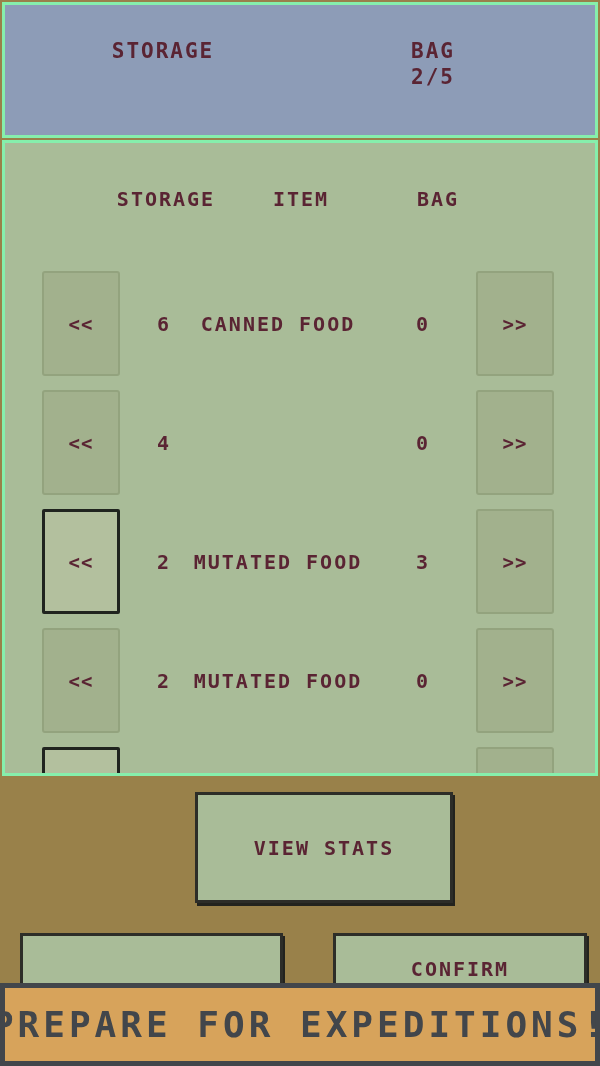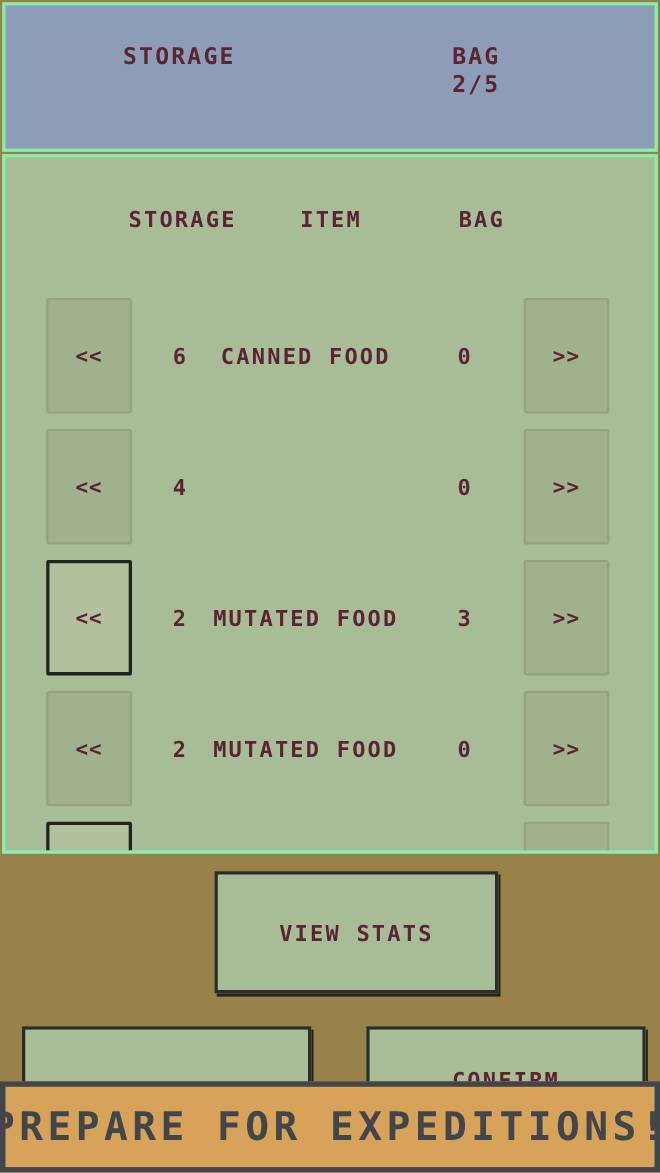--- a/index.html
+++ b/index.html
@@ -97,21 +97,21 @@
     left:175px;top:792px;width:258px;height:111px;
     display:flex;align-items:center;justify-content:center;margin-left:20px;
   }
   .bottom-left-btn{
     left:20px;top:933px;width:263px;height:110px;
   }
   .confirm-btn{
     left:333px;top:933px;width:254px;height:110px;
   }
   .confirm-btn .btn-label{
-    position:absolute;left:0;top:34px;width:100%;
+    position:absolute;left:0;top:21px;width:100%;
     text-align:center;
   }
   
   .banner{
     position:absolute;
     left:0;top:983px;width:600px;height:83px;
     box-sizing:border-box;
     background:#d7a35b;
     border:5px solid #42464b;
     display:flex;align-items:center;justify-content:center;

